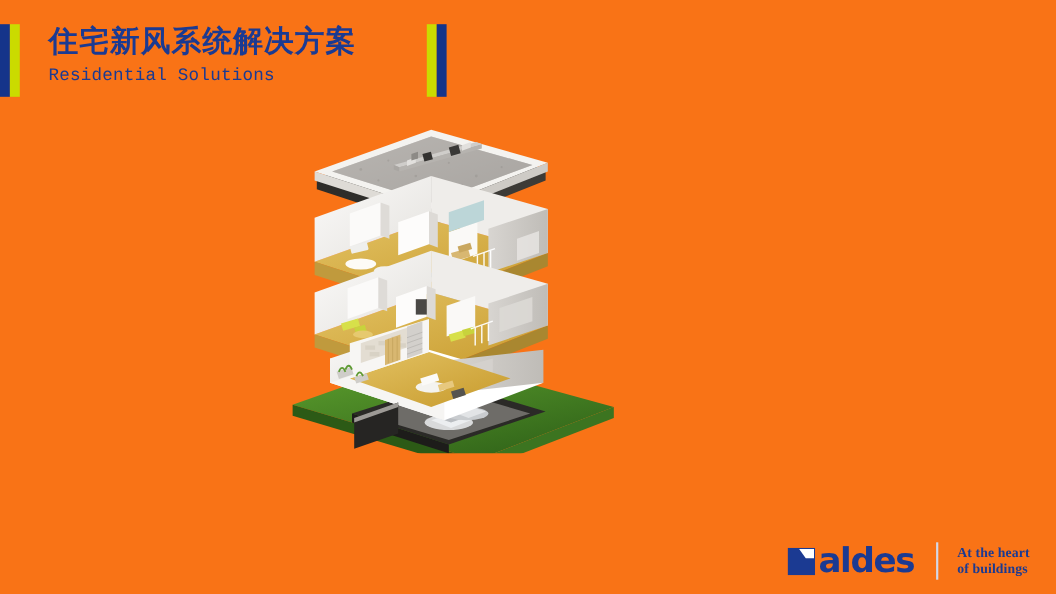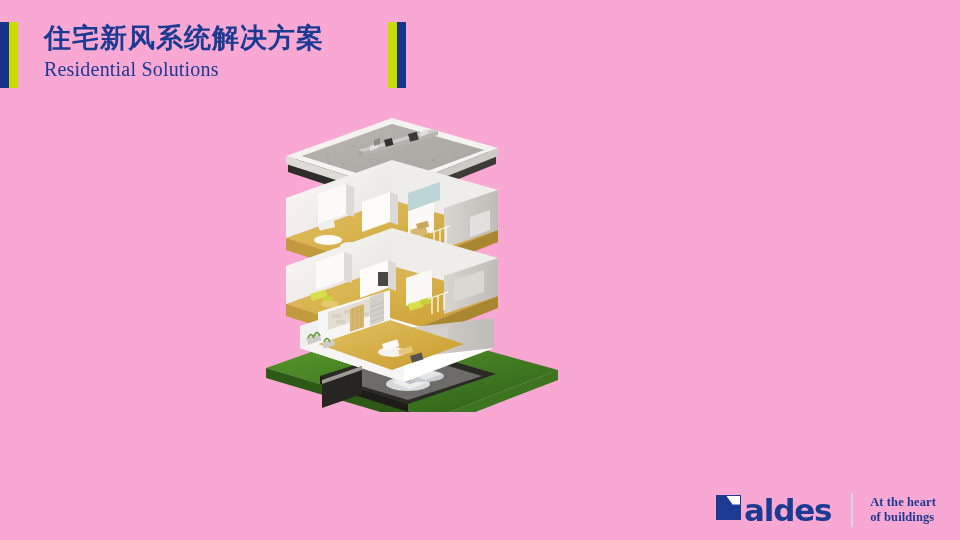--- a/index.html
+++ b/index.html
@@ -3,49 +3,49 @@
 <meta charset="utf-8">
 <title>Residential Solutions</title>
 <style>
   html,body{margin:0;padding:0;}
   body{
     width:960px;height:540px;
     background:#ffffff;
     font-family:"Liberation Sans","DejaVu Sans",sans-serif;
     overflow:hidden;position:relative;
   }
-  .slide{position:absolute;inset:0;background:#f9a8d4;}
+  .slide{position:absolute;inset:0;background:#f97316;}
 
   
   .title-block{position:absolute;left:0;top:22px;height:66px;display:flex;align-items:stretch;}
   .bar{display:flex;height:66px;}
   .bar-seg{width:9px;height:100%;}
   .bar-navy{background:#15348a;}
   .bar-lime{background:#cadb00;}
 
   .title-text{margin-left:26px;display:flex;flex-direction:column;justify-content:flex-start;}
   .title-cn{
     font-size:27px;font-weight:bold;color:#1b3a92;
     letter-spacing:1px;line-height:32px;white-space:nowrap;
     font-family:"DejaVu Sans","Liberation Sans",sans-serif;
   }
   .title-en{
-    font-size:20px;font-weight:normal;color:#1b3a92;
+    font-size:16px;font-weight:normal;color:#1b3a92;
     line-height:30px;white-space:nowrap;letter-spacing:.2px;
-    font-family:Liberation Serif, serif;
+    font-family:Liberation Mono, monospace;
   }
   .bar-right{position:absolute;left:388px;top:0;}
 
   
   .illustration{position:absolute;left:258px;top:112px;width:330px;height:300px;}
   .illustration svg{display:block;width:330px;height:300px;}
 
   
   .footer-logo{position:absolute;left:716px;top:488px;height:44px;display:flex;align-items:center;}
-  .logo-lockup{display:flex;align-items:flex-start;}
+  .logo-lockup{display:flex;align-items:center;}
   .logo-mark{width:25px;height:25px;margin-right:3px;position:relative;display:block;}
   .logo-word{
     font-size:31px;font-weight:bold;color:#1b3a92;
     letter-spacing:-1.2px;line-height:31px;
     font-family:"DejaVu Sans","Liberation Sans",sans-serif;
   }
   .logo-divider{width:2px;height:34px;background:#d3d8e8;margin:0 17px 0 20px;}
   .logo-tagline{
     font-size:12.5px;font-weight:bold;color:#1b3a92;
     line-height:15px;letter-spacing:.1px;

